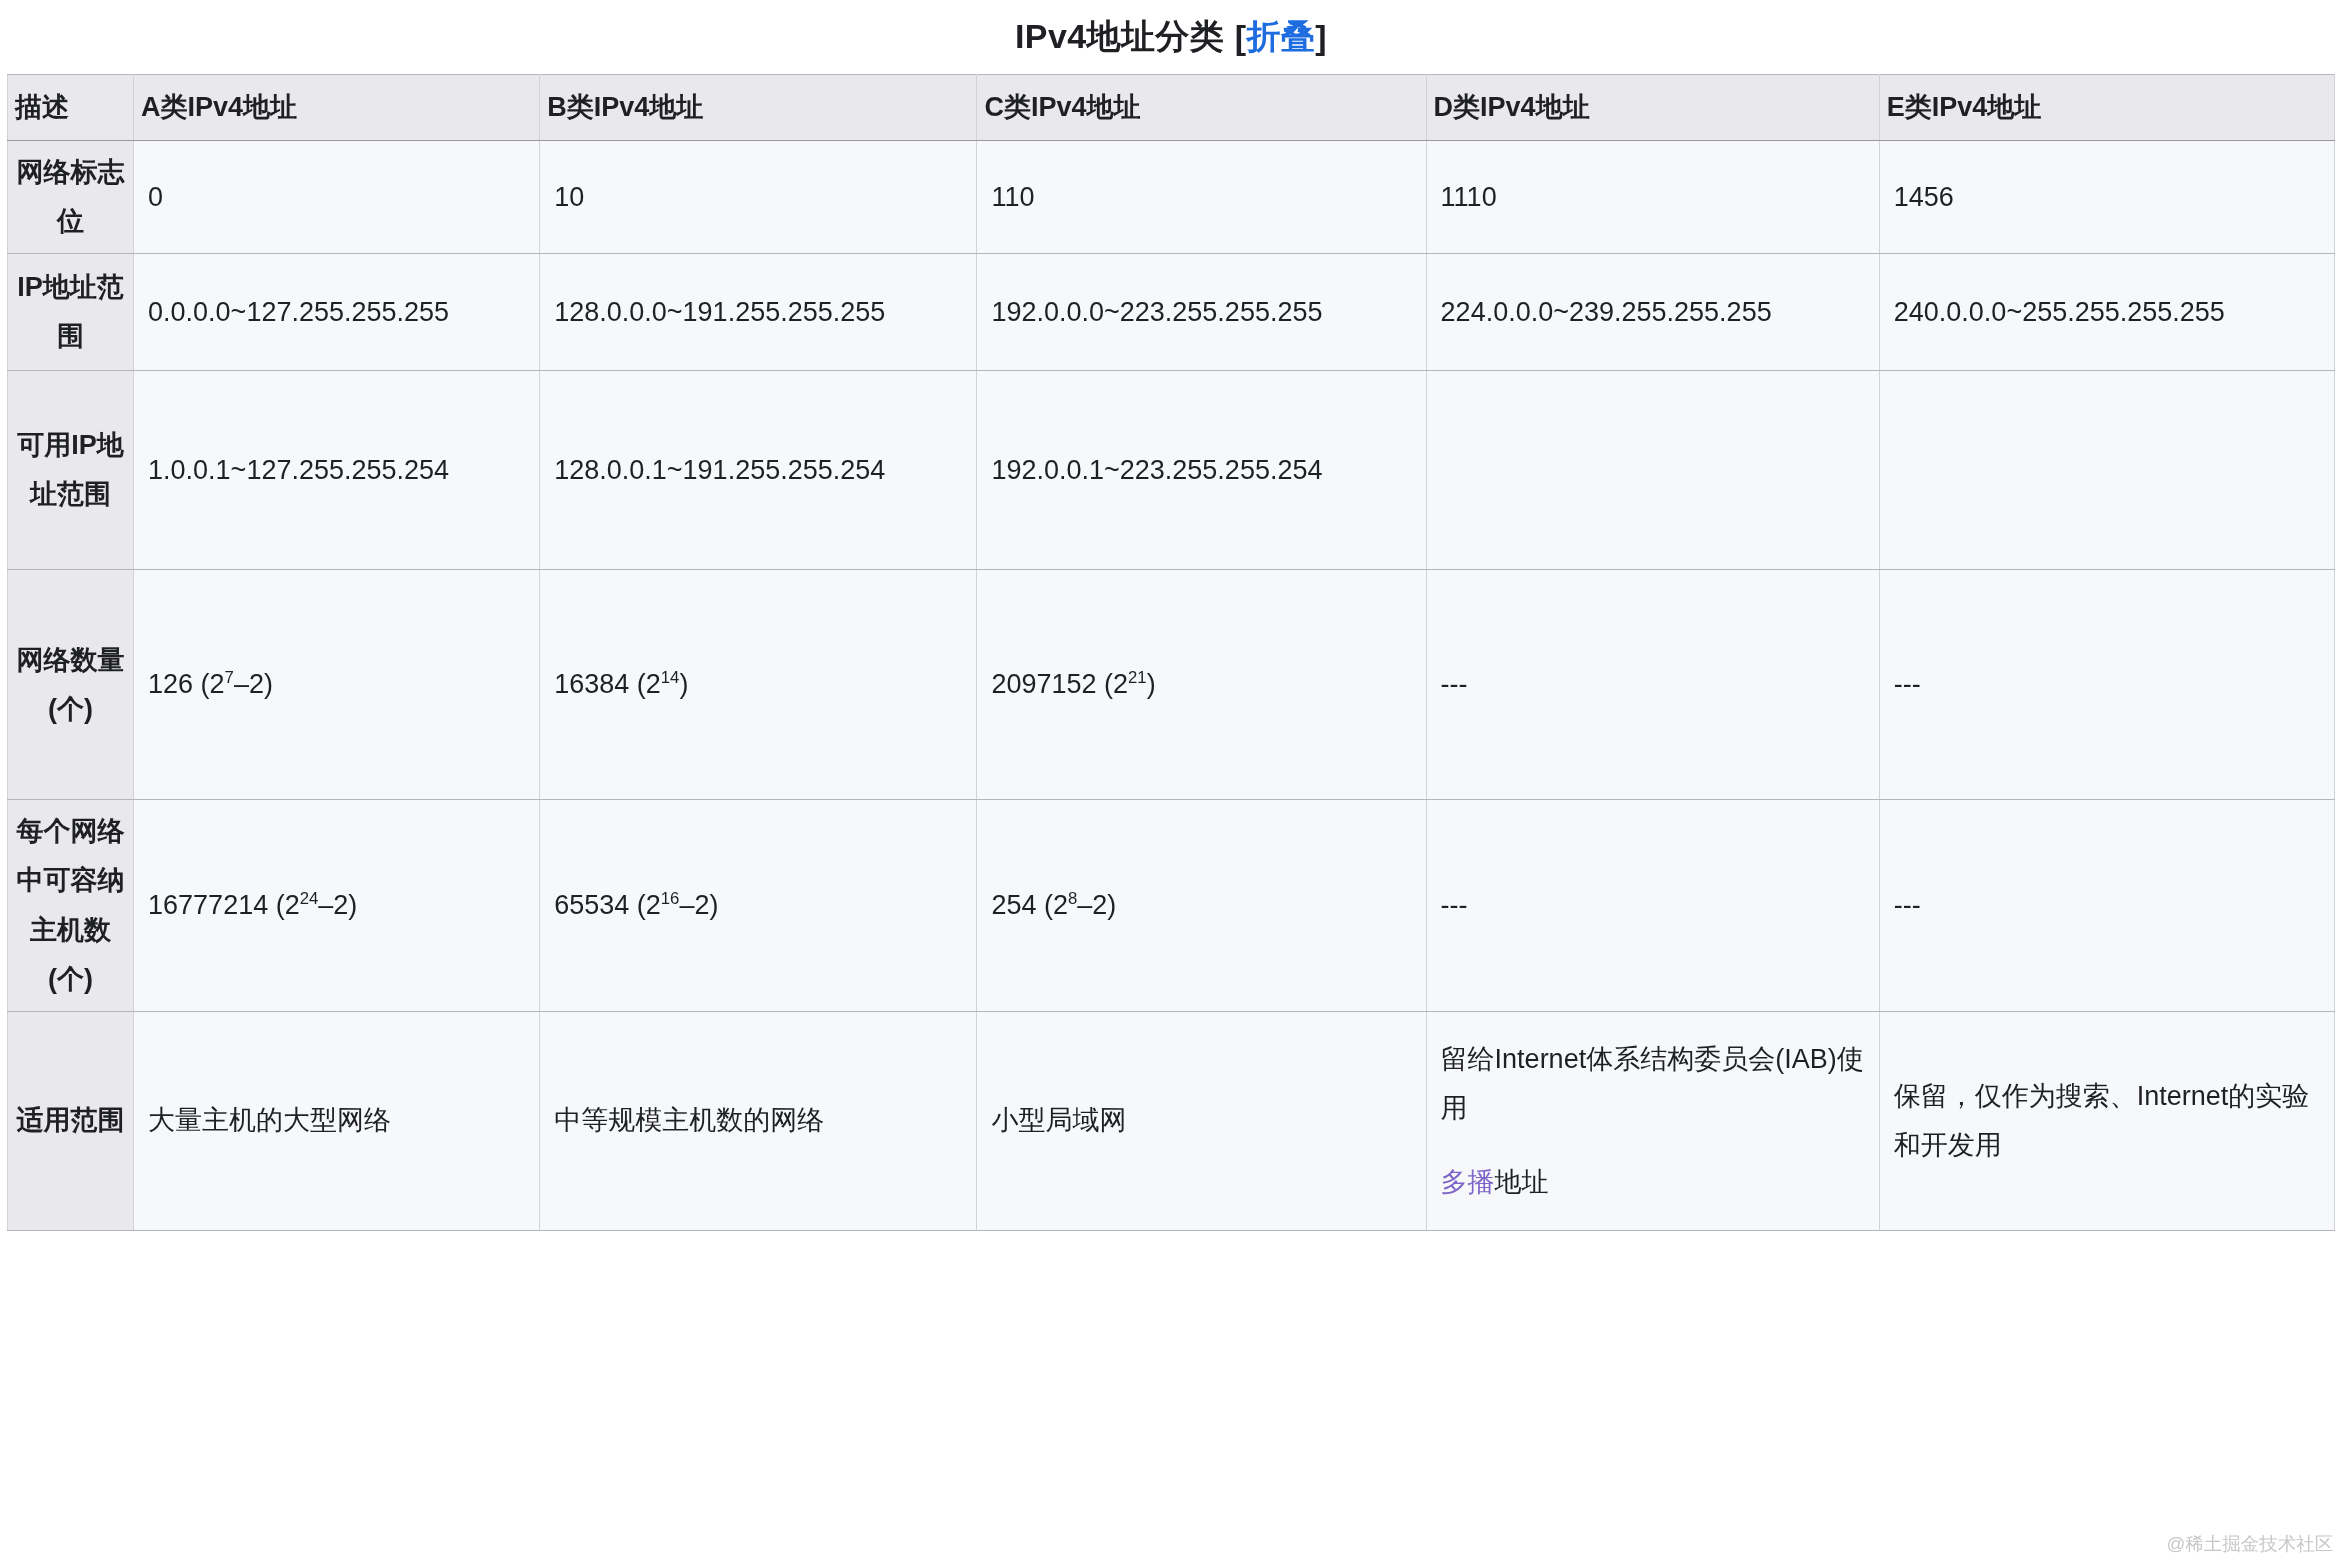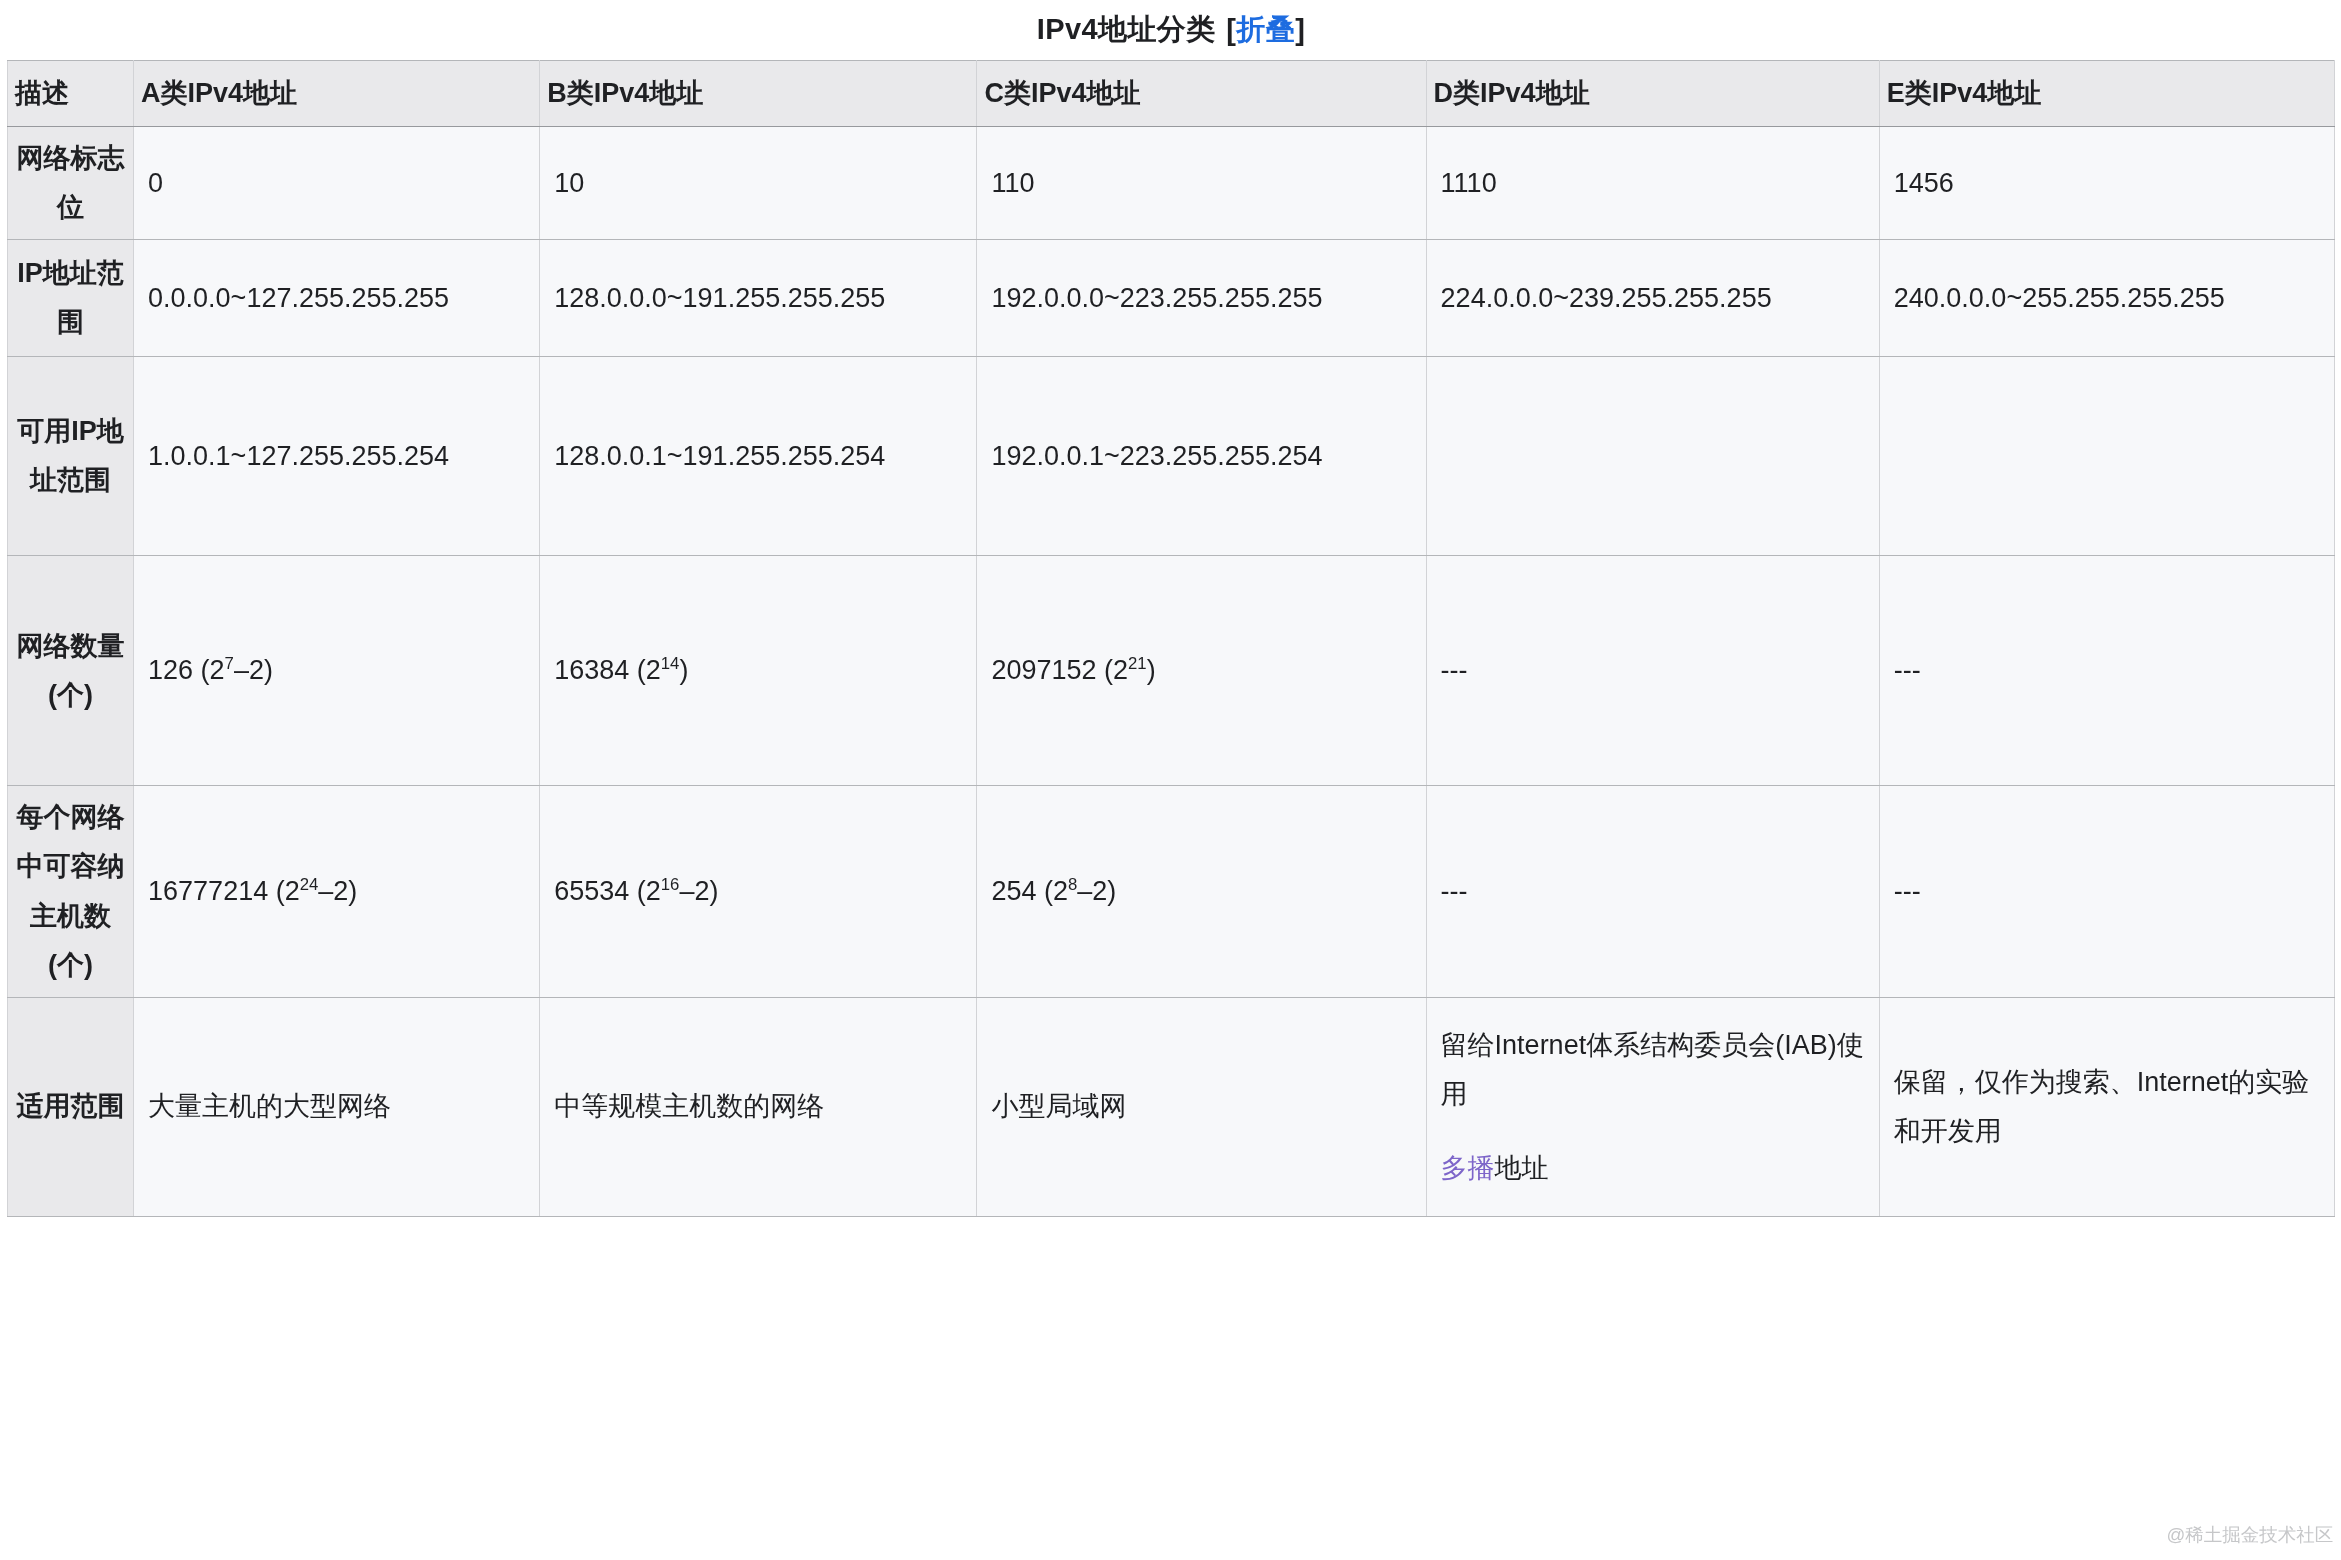--- a/index.html
+++ b/index.html
@@ -18,23 +18,23 @@
   body{
     width:2342px;height:1561px;
     background:#ffffff;
     color:var(--text);
     font-family:"Liberation Sans","DejaVu Sans",sans-serif;
     font-size:27px;
     overflow:hidden;
     position:relative;
   }
   .title{
-    height:60px;
+    height:74px;
     display:flex;align-items:center;justify-content:center;
-    font-size:29px;font-weight:bold;
+    font-size:34px;font-weight:bold;
     letter-spacing:0.4px;
   }
   .title .gap{display:inline-block;width:10.6px;}
   a.lnk{cursor:pointer;text-decoration:none;}
   a.lnk.blue{color:var(--link-blue);}
   a.lnk.purple{color:var(--link-purple);}
   table.ipv4{
     margin-left:7px;
     width:2328px;
     border-collapse:collapse;
@@ -73,21 +73,21 @@
   tbody tr:nth-child(4){height:230px;}
   tbody tr:nth-child(5){height:173px;}
   tbody tr:nth-child(6){height:219px;}
   tbody tr:nth-child(7){height:205px;}
   tbody tr:nth-child(8){height:124px;}
   td p{margin:0;}
   td p + p{margin-top:25px;}
   sup{font-size:0.62em;line-height:0;}
   .watermark{
     position:absolute;
-    right:8.8px;bottom:14px;
+    right:8.8px;bottom:5px;
     font-size:18.5px;
     color:var(--watermark);
   }
 </style>
 </head>
 <body>
 
 <div class="title">
   <span>IPv4地址分类</span>
     <span class="gap"></span>

